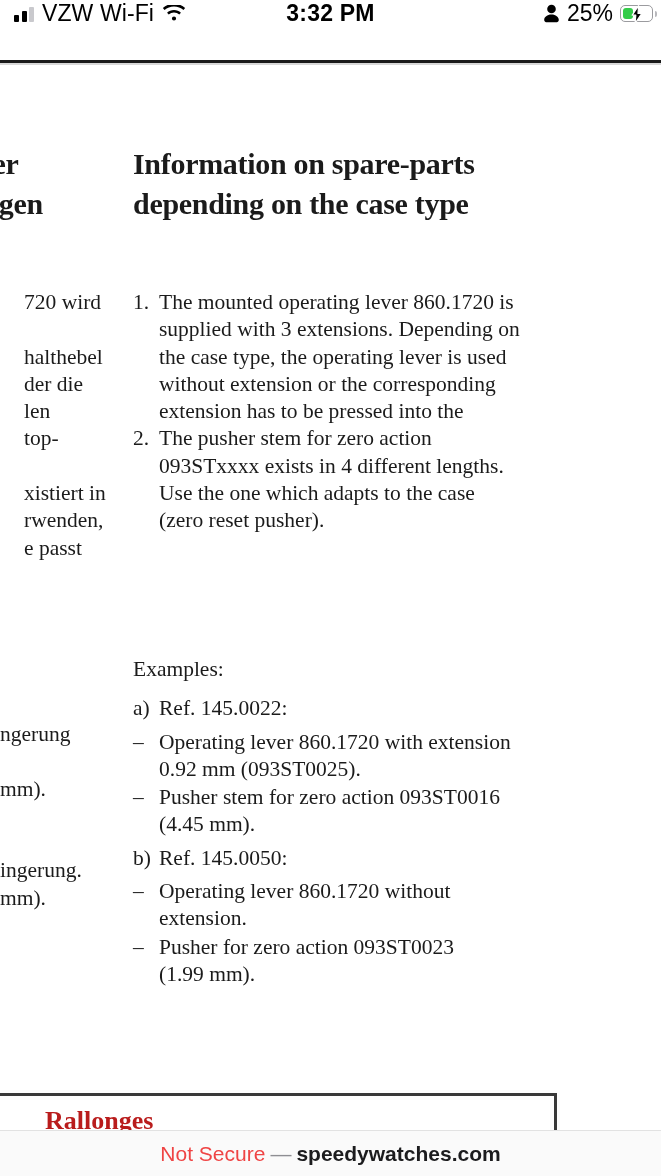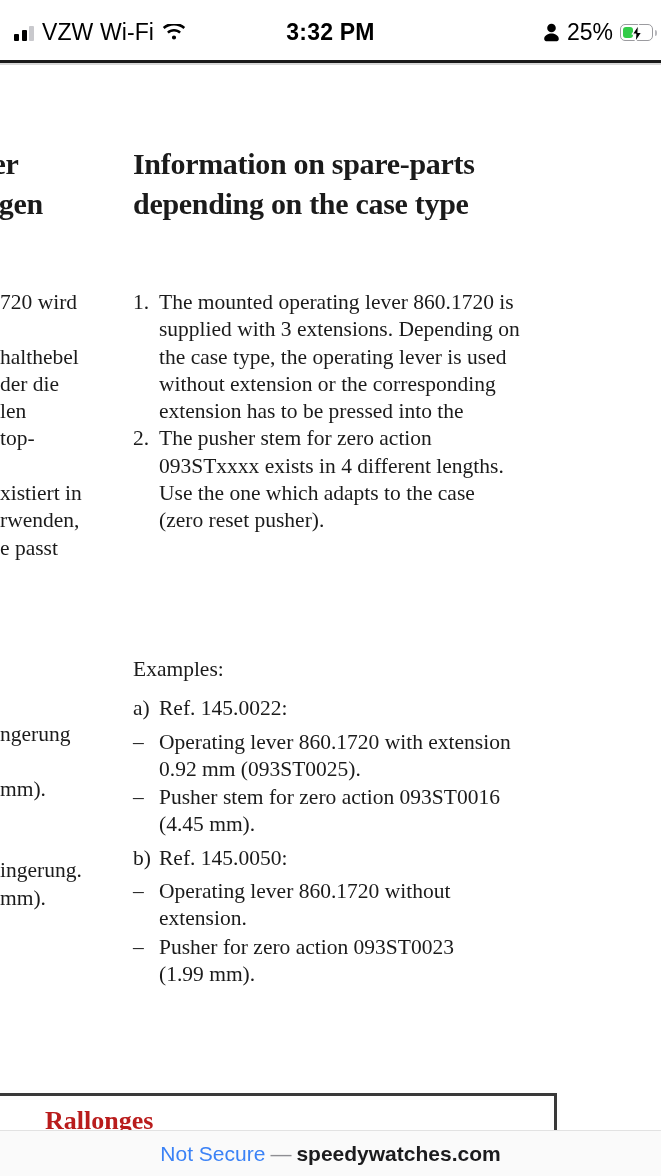--- a/index.html
+++ b/index.html
@@ -16,21 +16,21 @@
     -webkit-font-smoothing: antialiased;
   }
 
   
   .statusbar {
     position: absolute;
     top: 0; left: 0;
     width: 661px;
     height: 46px;
     display: flex;
-    align-items: flex-end;
+    align-items: flex-start;
     background: #ffffff;
     color: #000000;
   }
   .sb-left {
     display: flex;
     align-items: center;
     gap: 8px;
     padding-left: 14px;
     flex: 0 0 auto;
   }
@@ -152,21 +152,21 @@
     line-height: 40px;
     letter-spacing: -0.3px;
   }
 
   
   .body-left {
     top: 243px;
     font-size: 21.5px;
     line-height: 27.3px;
   }
-  .body-left .ln { white-space: nowrap; }
+  .body-left .ln { white-space: nowrap; padding-left: 24px; }
   .body-left .gap { height: 27.3px; }
 
   .body-left2 {
     top: 675px;
     font-size: 21.5px;
     line-height: 27.3px;
   }
   .body-left2 .ln { white-space: nowrap; }
   .body-left2 .gap { height: 27.3px; }
 
@@ -225,21 +225,21 @@
     width: 661px;
     height: 45px;
     background: #fafafa;
     border-top: 1px solid #e2e2e2;
     display: flex;
     align-items: center;
     justify-content: center;
     font-family: "Liberation Sans", sans-serif;
     font-size: 21px;
   }
-  .bottombar .notsecure { color: #3b82f6; }
+  .bottombar .notsecure { color: #ef4444; }
   .bottombar .dash { color: #8e8e93; margin: 0 5px; }
   .bottombar .host { color: #1c1c1e; font-weight: 700; }
 </style>
 </head>
 <body>
 
 <div class="statusbar">
   <div class="sb-left">
     <span class="bars">
       <i class="on"></i>

